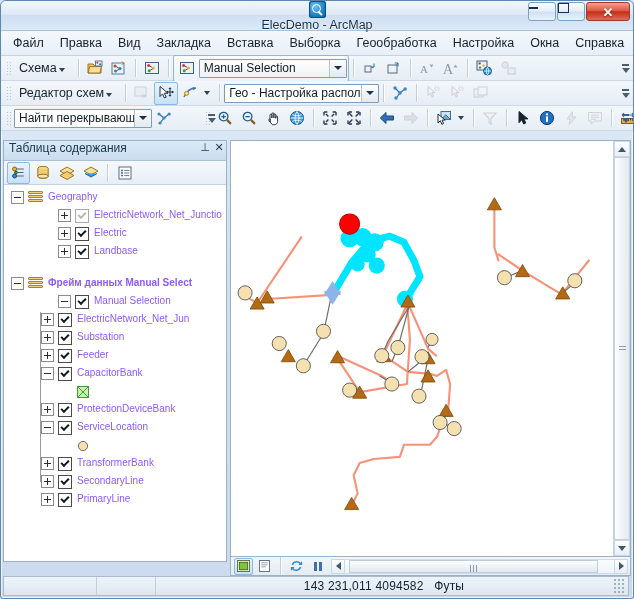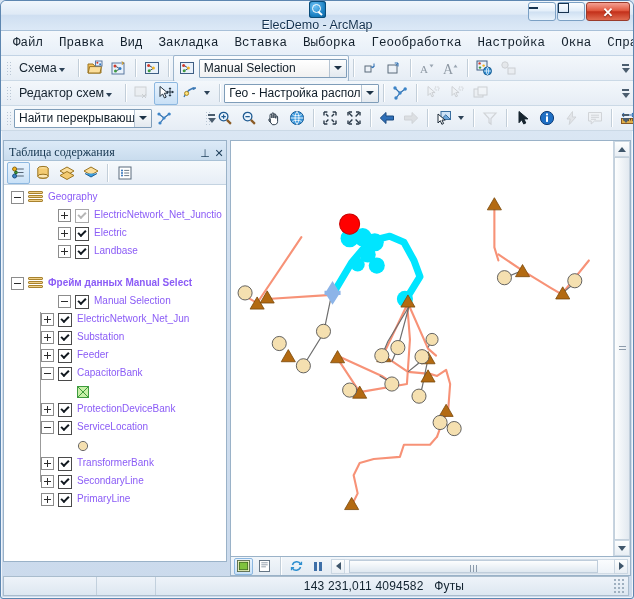--- a/index.html
+++ b/index.html
@@ -61,21 +61,21 @@
   .wbtn.close i{color:#fff;font-size:13px;font-weight:bold;text-shadow:0 1px 1px #7d1d0c;}
   .wbtn .min{width:9px;height:2px;background:#17334f;display:block;margin-top:4px;}
   .wbtn .max{width:9px;height:8px;border:1.6px solid #17334f;display:block;}
 
   
   .menubar{
     height:24px;display:flex;align-items:center;padding:0 4px;
     background:linear-gradient(180deg,#f4f8fc 0%,#e7eff8 100%);
     border-bottom:1px solid #c2d3e5;
   }
-  .menuitem{padding:3px 8px;font-size:12.5px;color:#15222e;white-space:nowrap;border-radius:2px;font-family:Liberation Mono, monospace;}
+  .menuitem{padding:3px 8px;font-size:12.5px;color:#15222e;white-space:nowrap;border-radius:2px;}
 
   
   .tbrow{
     height:25px;display:flex;align-items:center;
     background:linear-gradient(180deg,#f3f7fb 0%,#e6edf5 100%);
     border-bottom:1px solid #cbd9e6;
     padding-left:2px;box-sizing:border-box;position:relative;
   }
   .grip{width:7px;height:17px;flex:none;margin:0 2px;
     background-image:radial-gradient(#b9c6d4 40%,transparent 41%);
@@ -115,23 +115,23 @@
   .ico{width:16px;height:16px;display:block;}
   .dim{opacity:.38;filter:grayscale(1);}
 
   
   .body{position:absolute;left:2px;right:2px;top:139px;bottom:36px;display:flex;}
   .toc{
     width:224px;flex:none;display:flex;flex-direction:column;
     background:#eef3f8;border:1px solid #9ab2c8;box-sizing:border-box;
   }
   .toc-head{
-    height:19px;display:flex;align-items:flex-end;
+    height:19px;display:flex;align-items:flex-start;
     background:linear-gradient(180deg,#dceaf7,#c9dcee);
-    border-bottom:1px solid #a9c1d6;padding-left:5px;font-family:Liberation Serif, serif;
+    border-bottom:1px solid #a9c1d6;padding-left:5px;
   }
   .toc-head .t{font-size:12px;color:#14354f;flex:1;white-space:nowrap;}
   .toc-head .hb{width:14px;text-align:center;font-size:11px;color:#1c3c58;cursor:pointer;}
   .toc-tools{
     height:23px;display:flex;align-items:center;gap:1px;padding-left:3px;
     background:linear-gradient(180deg,#f6f9fc,#e7eef6);border-bottom:1px solid #c4d3e1;
   }
   .tocbtn{width:21px;height:20px;display:flex;align-items:center;justify-content:center;
     border:1px solid transparent;border-radius:2px;}
   .tocbtn.on{border-color:#8cb7e0;background:linear-gradient(180deg,#e9f3fd,#c9e1f7);}

